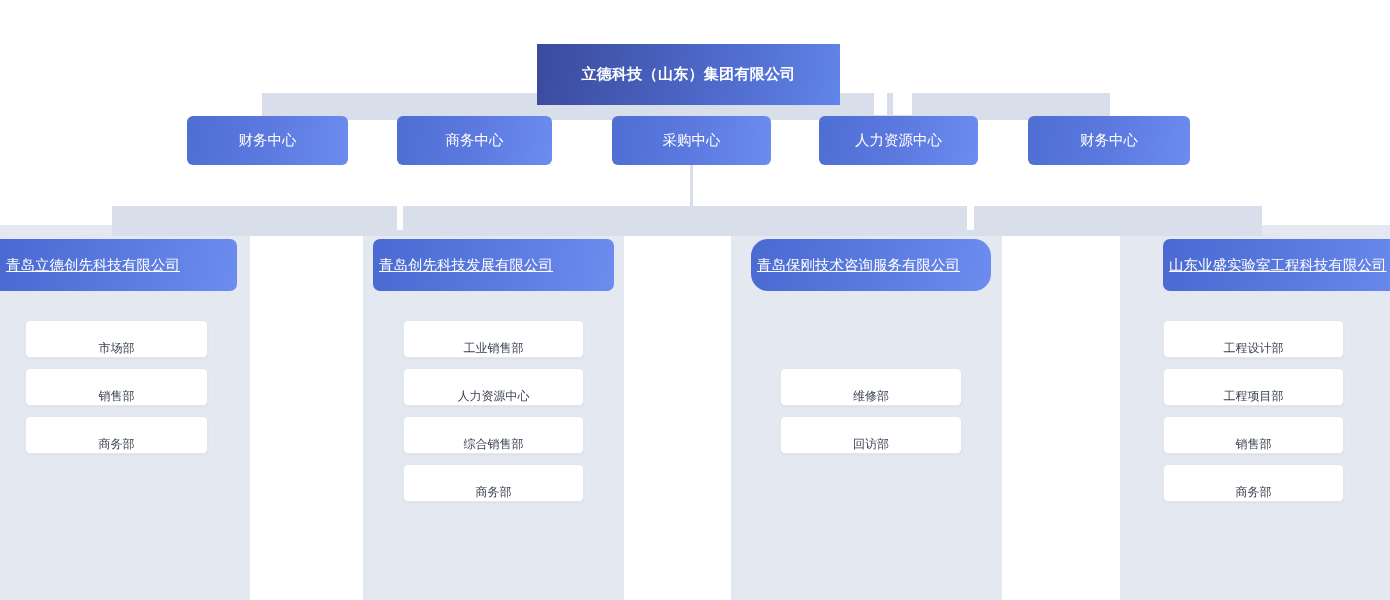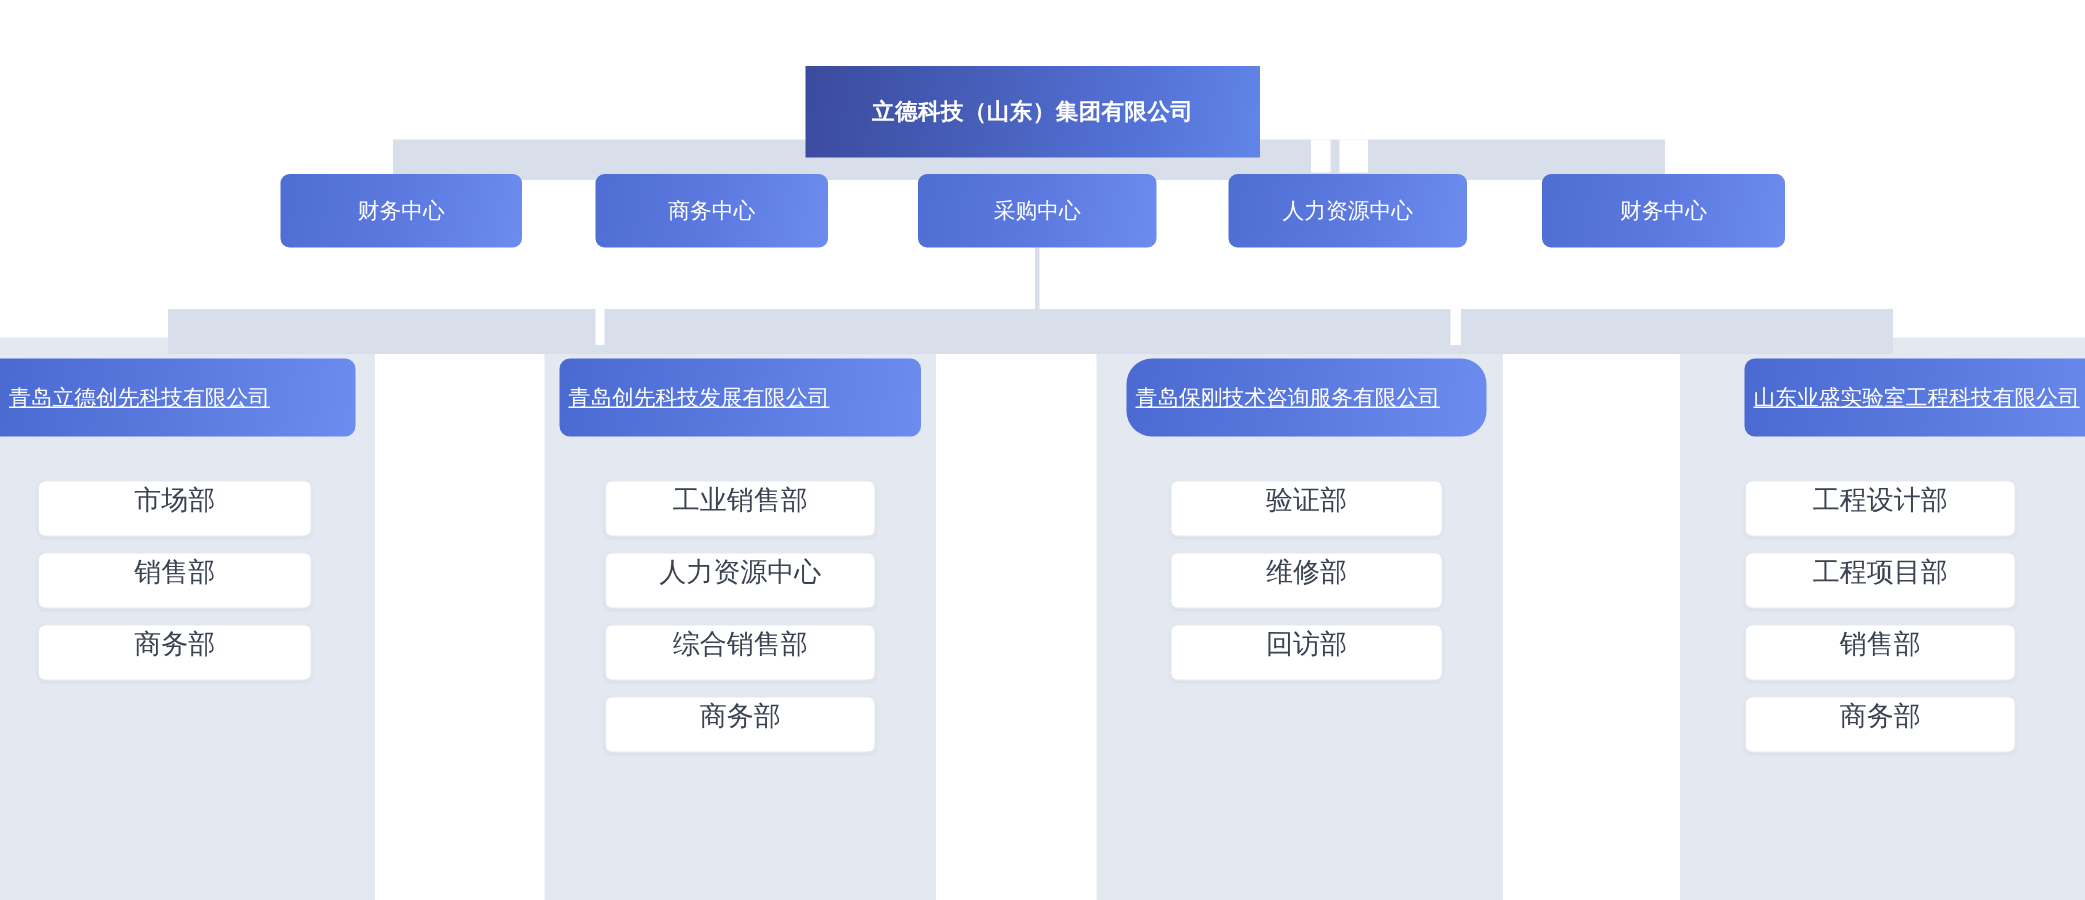--- a/index.html
+++ b/index.html
@@ -98,24 +98,24 @@
   .l3-head.clip-right { border-top-right-radius: 0; border-bottom-right-radius: 0; margin-left: 34px; }
 
   
   .dept {
     position: absolute;
     height: 38px;
     background: #ffffff;
     border: 1px solid #e3e7ef;
     border-radius: 5px;
     display: flex;
-    align-items: flex-start;
+    align-items: flex-end;
     justify-content: center;
     color: #3b4251;
-    font-size: 18px;
+    font-size: 12px;
     box-sizing: border-box;
     box-shadow: 0 1px 2px rgba(80,100,140,0.07);
   }
 </style>
 </head>
 <body>
 
 <div class="canvas">
 
   <div class="col-bg" style="left:0px; top:225px; width:250px; height:375px;"></div>
@@ -184,23 +184,20 @@
   <div class="dept" style="left:403px; top:368px; width:181px;">
     <span>人力资源中心</span>
   </div>
   <div class="dept" style="left:403px; top:416px; width:181px;">
     <span>综合销售部</span>
   </div>
   <div class="dept" style="left:403px; top:464px; width:181px;">
     <span>商务部</span>
   </div>
 
-  <div class="dept" style="left:780px; top:320px; width:182px;">
-    <span>验证部</span>
-  </div>
   <div class="dept" style="left:780px; top:368px; width:182px;">
     <span>维修部</span>
   </div>
   <div class="dept" style="left:780px; top:416px; width:182px;">
     <span>回访部</span>
   </div>
 
   <div class="dept" style="left:1163px; top:320px; width:181px;">
     <span>工程设计部</span>
   </div>

